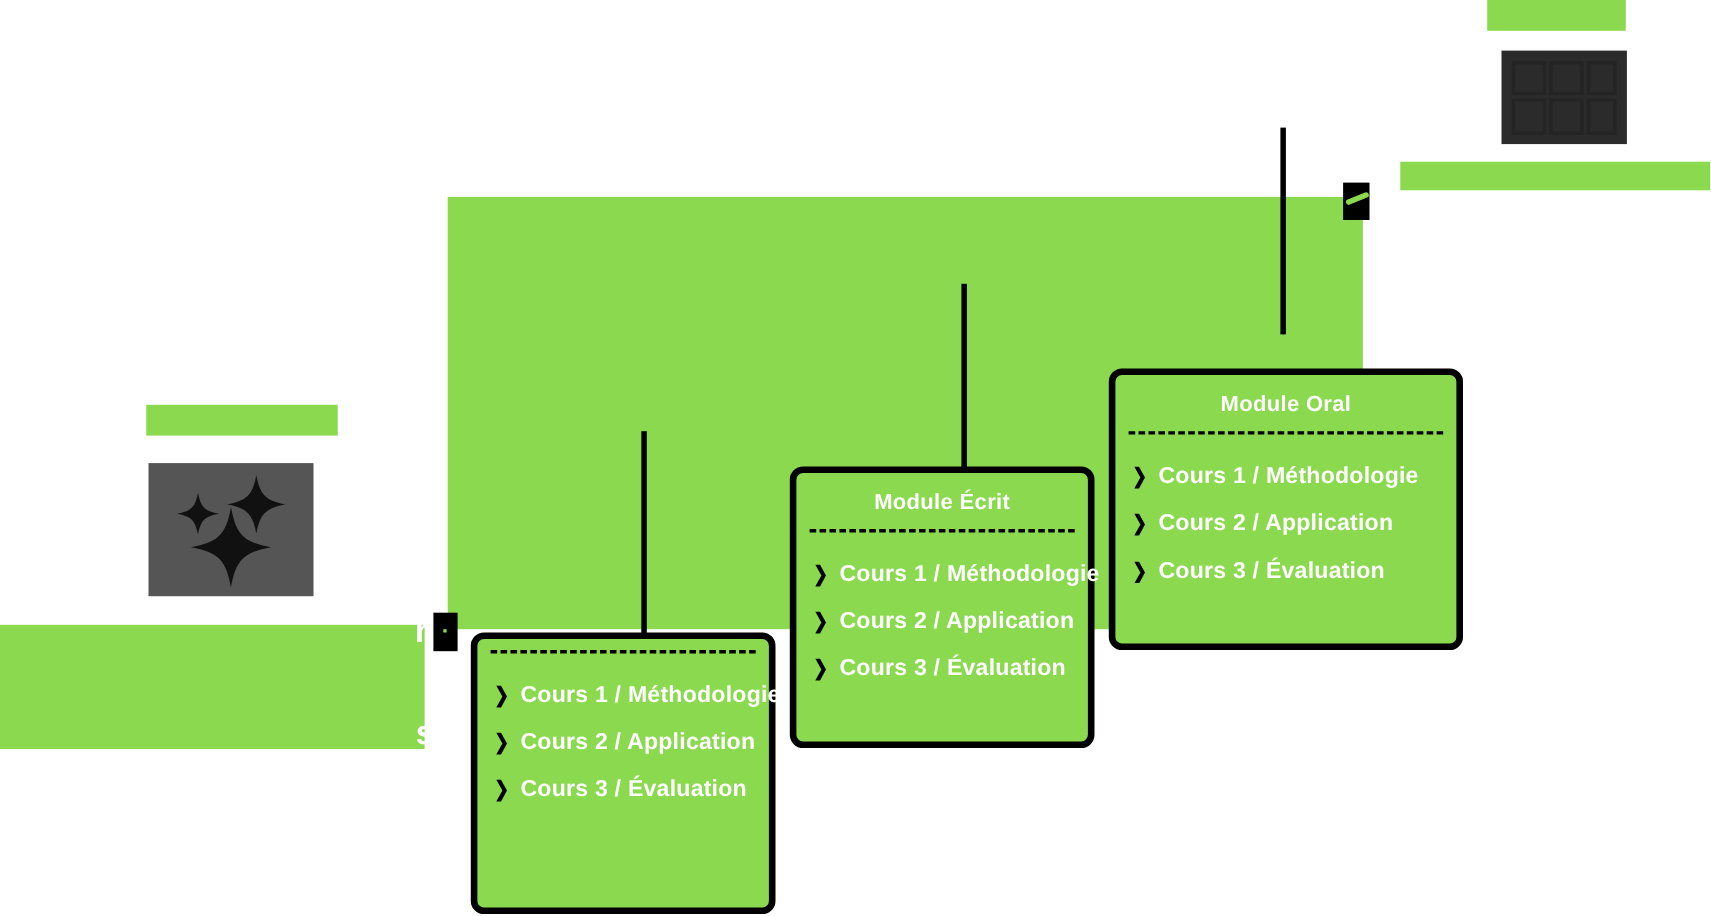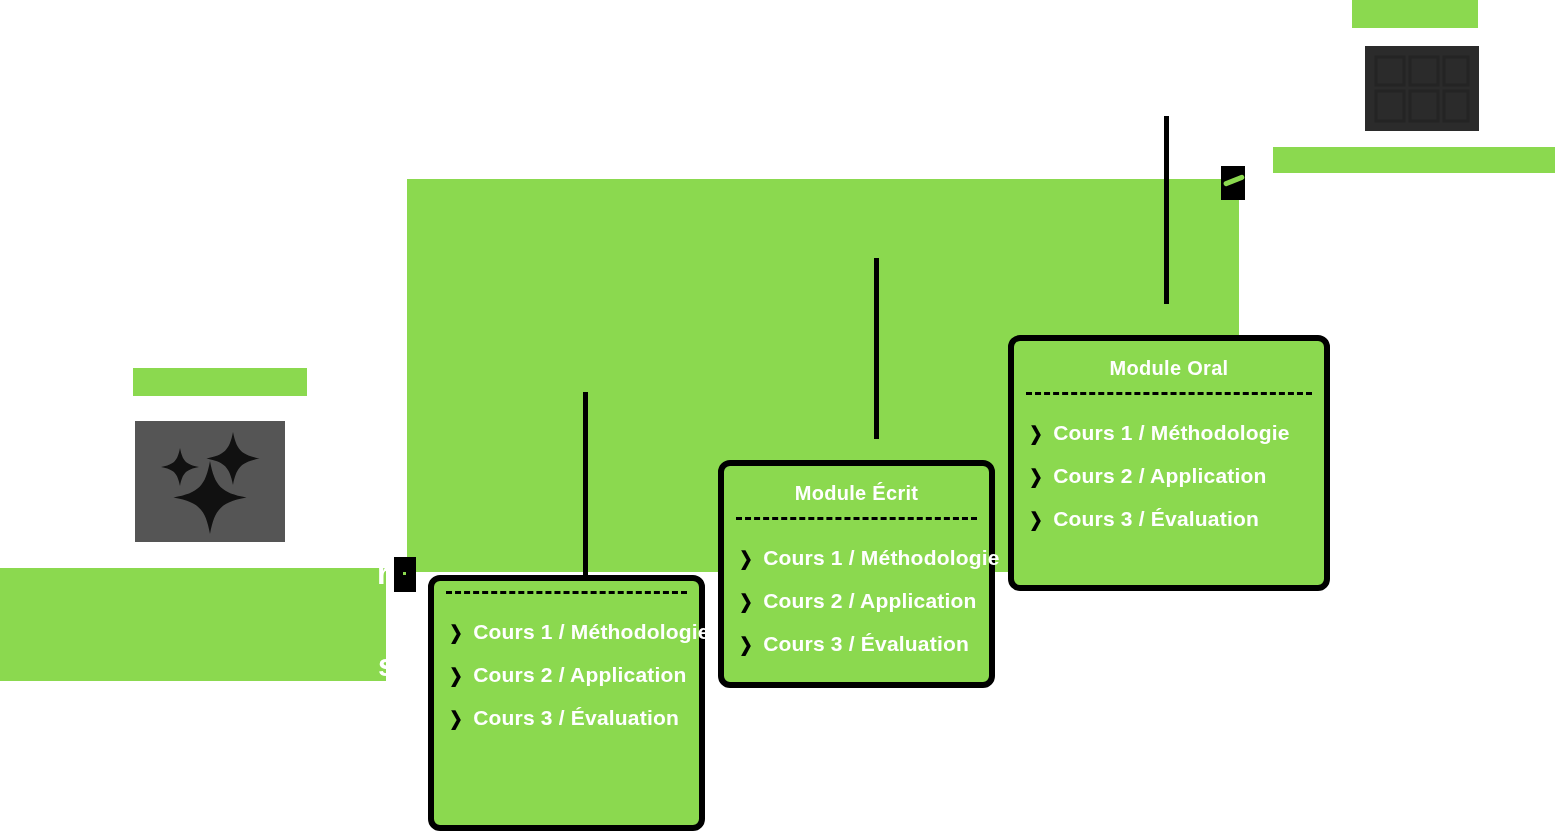--- a/index.html
+++ b/index.html
@@ -197,21 +197,21 @@
         <span class="chev">❯</span>
         <span>Cours 2 / Application</span>
       </li>
       <li>
         <span class="chev">❯</span>
         <span>Cours 3 / Évaluation</span>
       </li>
     </ul>
   </div>
 
-  <div class="module-card" style="left:718px; top:460px; width:277px; height:228px;">
+  <div class="module-card" style="left:718px; top:424px; width:277px; height:256px;">
     <div class="module-title">Module Écrit</div>
     <hr class="module-divider">
     <ul class="module-list">
       <li>
         <span class="chev">❯</span>
         <span>Cours 1 / Méthodologie</span>
       </li>
       <li>
         <span class="chev">❯</span>
         <span>Cours 2 / Application</span>

